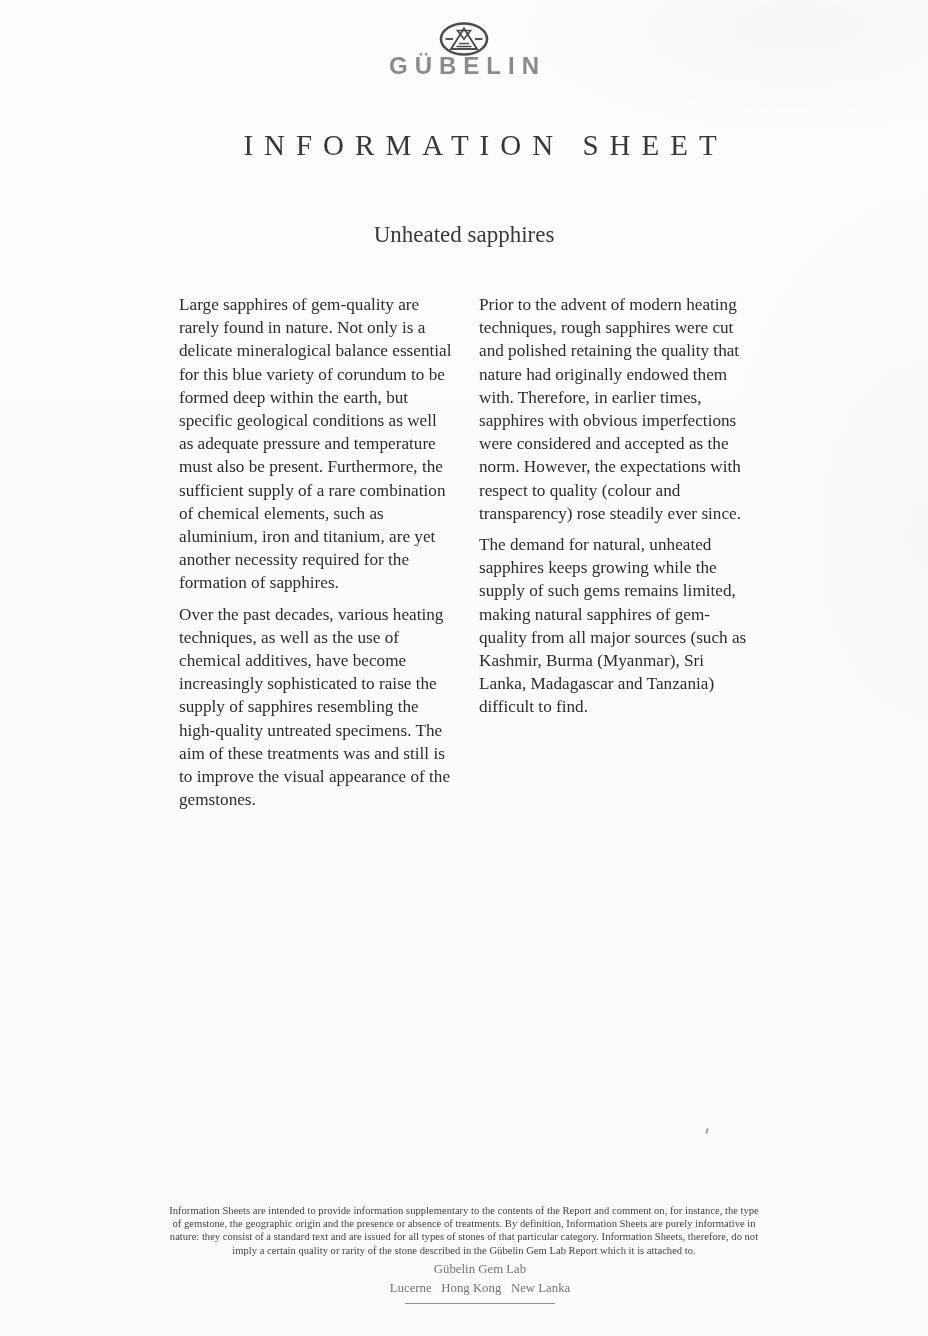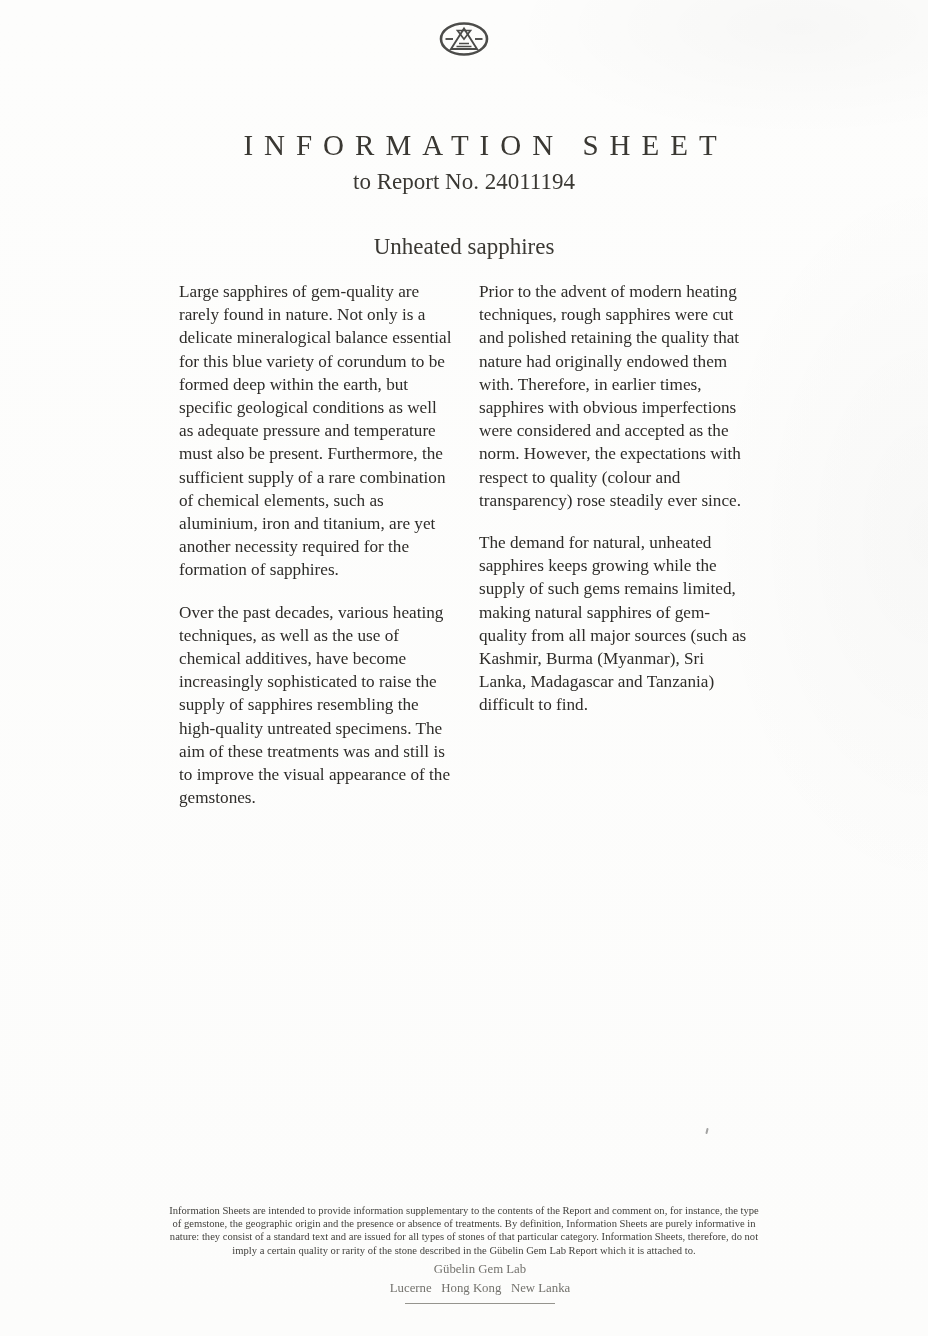--- a/index.html
+++ b/index.html
@@ -34,33 +34,33 @@
     font-size:29px;font-weight:400;
     letter-spacing:11px;text-indent:11px;
     color:var(--heading,#3a3833);
     margin:0;
   }
   .report-no{
     position:absolute;top:169px;left:0;width:100%;
     text-align:center;font-size:23px;color:var(--heading,#3a3833);
   }
   .topic{
-    position:absolute;top:234px;left:0;width:100%;
+    position:absolute;top:222px;left:0;width:100%;
     text-align:center;font-size:23px;font-weight:400;
     color:var(--heading,#3a3833);margin:0;
   }
 
   
   .columns{
-    position:absolute;top:280px;left:179px;width:576px;
+    position:absolute;top:293px;left:179px;width:576px;
     display:flex;gap:24px;
   }
   .col{width:276px;font-size:17.2px;line-height:23.2px;}
   .col p{margin:0;}
-  .col p + p{margin-top:19px;}
+  .col p + p{margin-top:8px;}
 
   
   .disclaimer{
     position:absolute;top:1204px;left:50%;transform:translateX(-50%);
     width:594px;margin:0;
     text-align:center;
     font-size:10.6px;line-height:13.2px;
     color:var(--small-ink,#403f3b);
   }
 
@@ -91,23 +91,23 @@
         <path d="M26 7.5 L39 28 H13 Z" stroke-width="1.9"></path>
         <path d="M19.5 9.5 H32.5 L26 18.2 Z" stroke-width="1.7"></path>
         <line x1="7.5" y1="18" x2="15" y2="18" stroke-width="1.9"></line>
         <line x1="37" y1="18" x2="44.5" y2="18" stroke-width="1.9"></line>
         <line x1="21" y1="22.5" x2="31" y2="22.5" stroke-width="1.5"></line>
         <line x1="18.5" y1="25.5" x2="33.5" y2="25.5" stroke-width="1.5"></line>
       </g>
     </svg>
   </div>
 
+  <div class="wordmark">GÜBELIN</div>
 
   <h1 class="title">INFORMATION SHEET</h1>
-  <div class="report-no">to Report No. 24011194</div>
   <h2 class="topic">Unheated sapphires</h2>
 
   <main class="columns">
     <div class="col">
       <p>Large sapphires of gem-quality are rarely found in nature. Not only is a delicate mineralogical balance essential for this blue variety of corundum to be formed deep within the earth, but specific geological conditions as well as adequate pressure and temperature must also be present. Furthermore, the sufficient supply of a rare combination of chemical elements, such as aluminium, iron and titanium, are yet another necessity required for the formation of sapphires.</p>
       <p>Over the past decades, various heating techniques, as well as the use of chemical additives, have become increasingly sophisticated to raise the supply of sapphires resembling the high-quality untreated specimens. The aim of these treatments was and still is to improve the visual appearance of the gemstones.</p>
     </div>
     <div class="col">
       <p>Prior to the advent of modern heating techniques, rough sapphires were cut and polished retaining the quality that nature had originally endowed them with. Therefore, in earlier times, sapphires with obvious imperfections were considered and accepted as the norm. However, the expectations with respect to quality (colour and transparency) rose steadily ever since.</p>
       <p>The demand for natural, unheated sapphires keeps growing while the supply of such gems remains limited, making natural sapphires of gem-quality from all major sources (such as Kashmir, Burma (Myanmar), Sri Lanka, Madagascar and Tanzania) difficult to find.</p>

